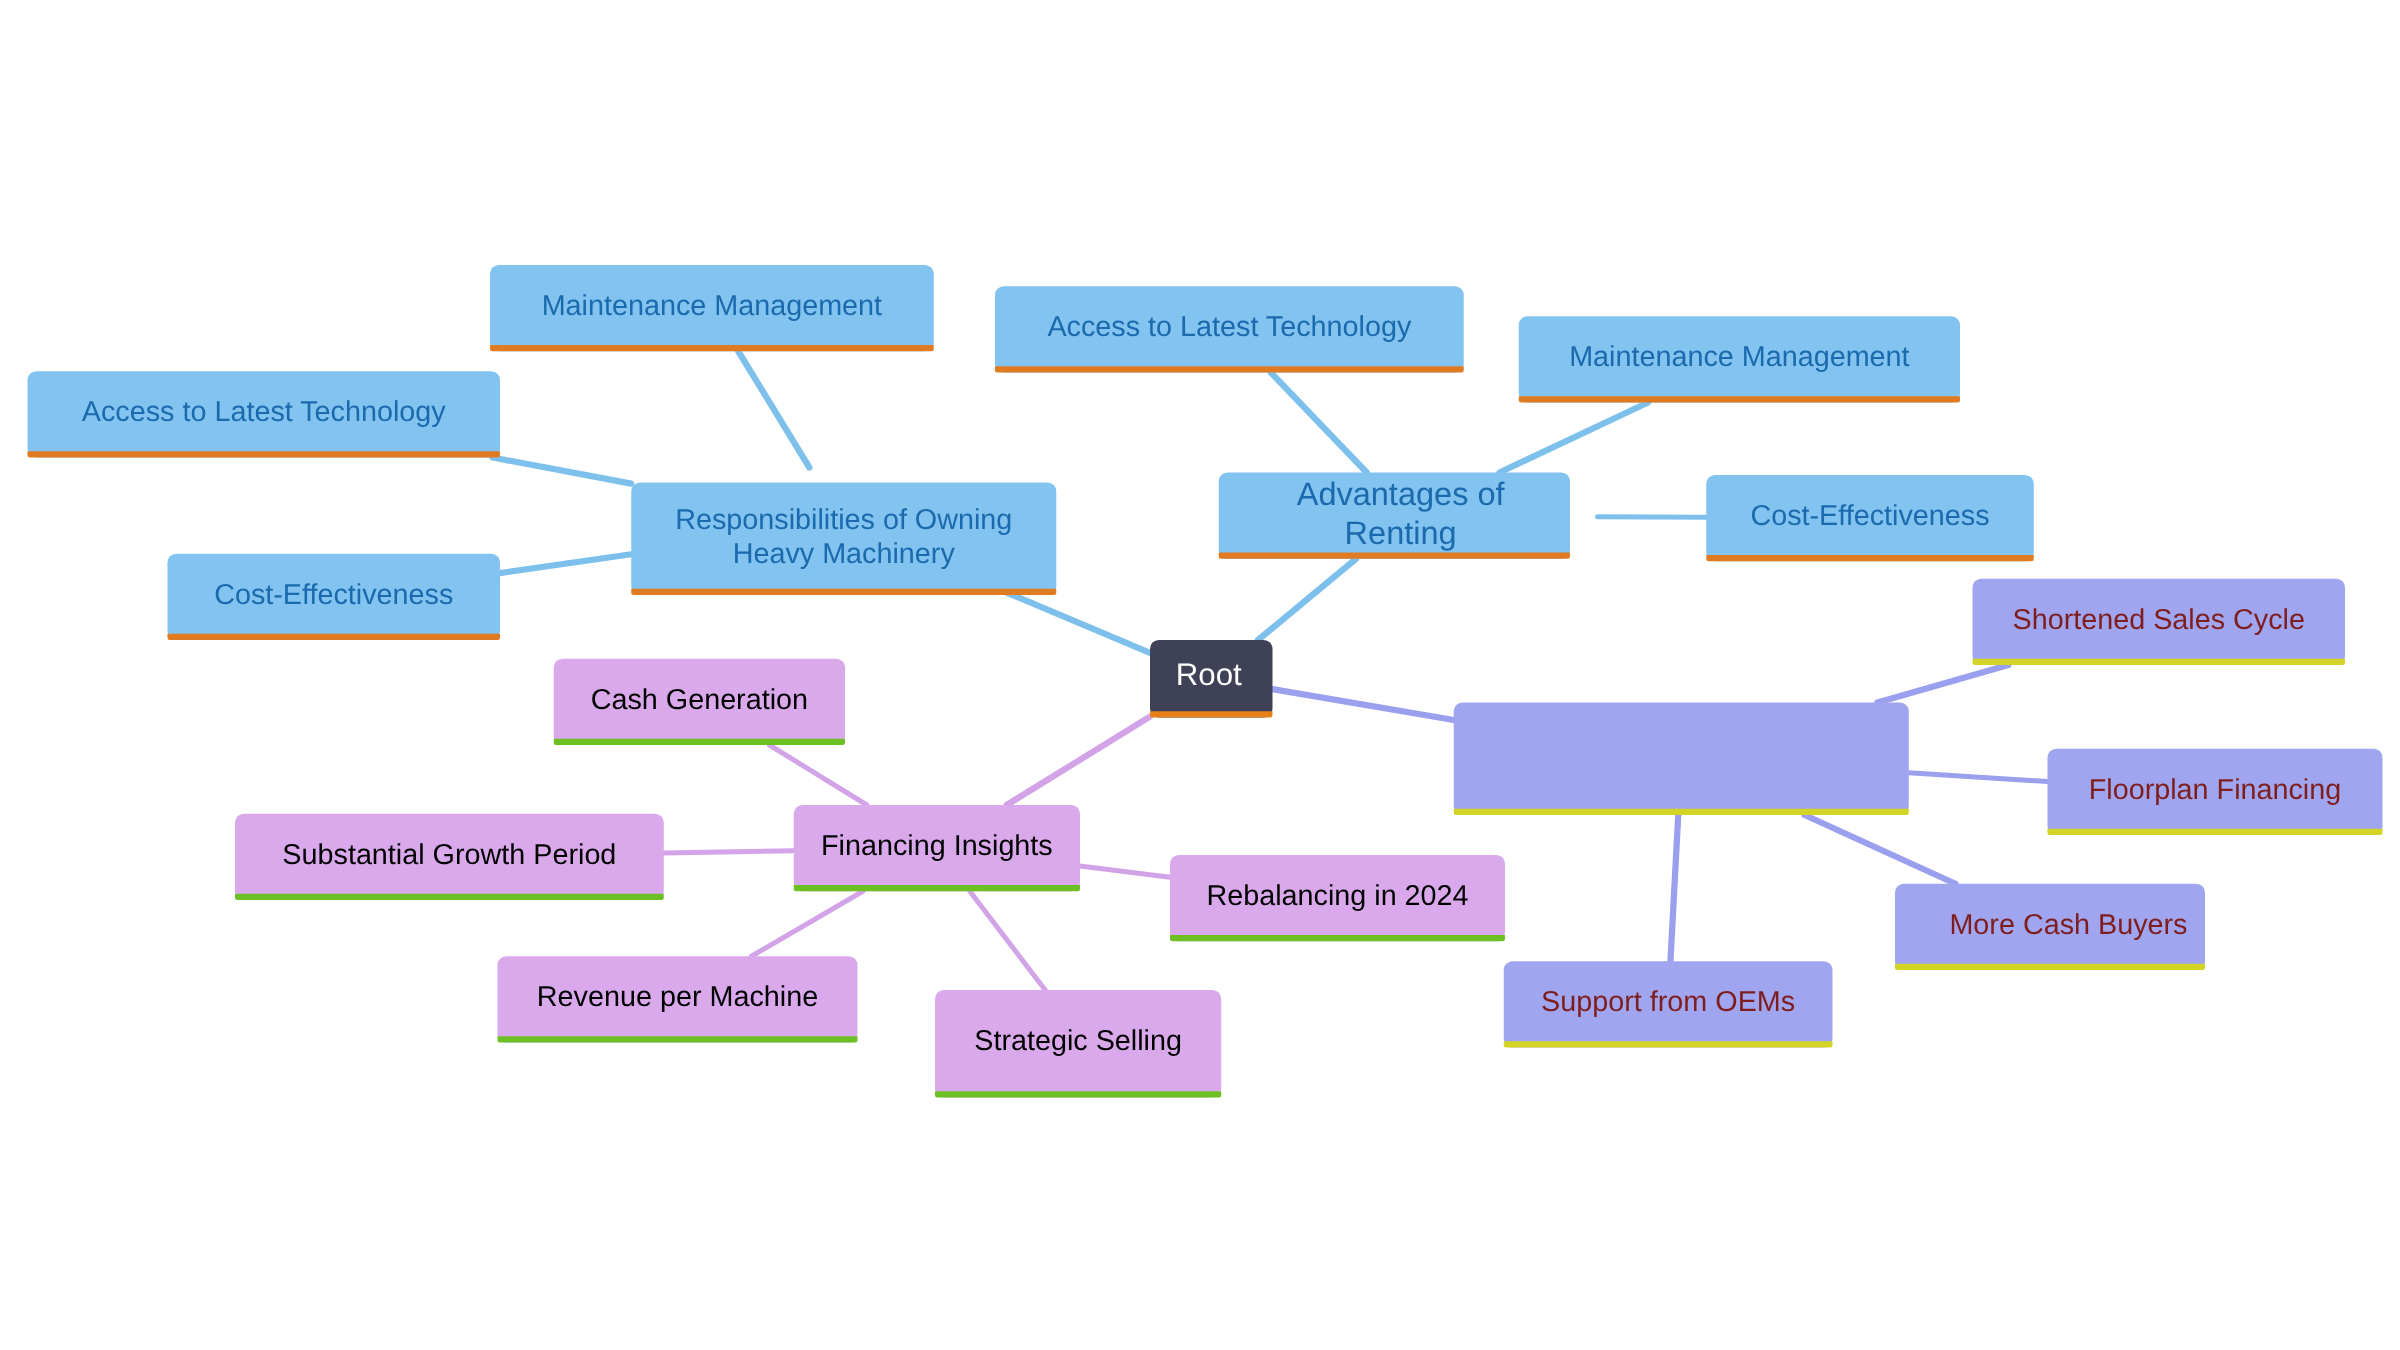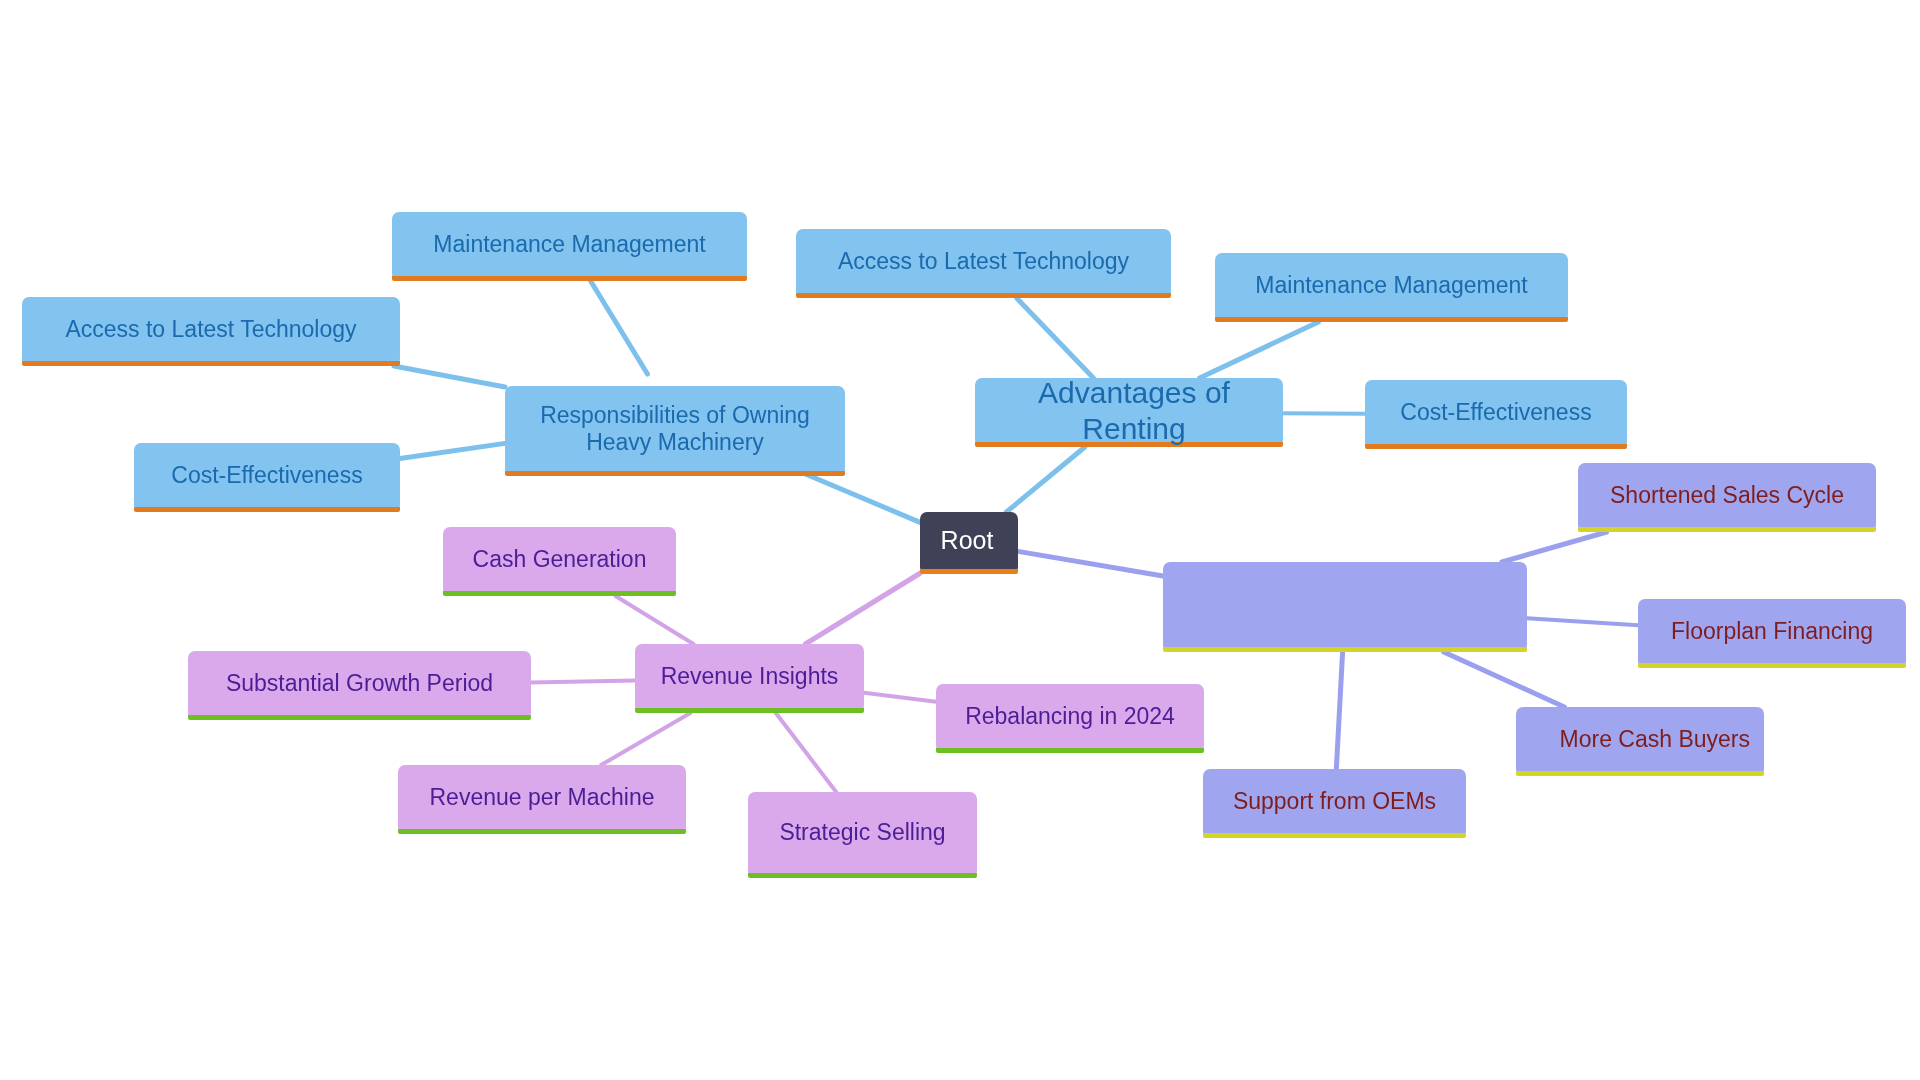--- a/index.html
+++ b/index.html
@@ -44,21 +44,21 @@
     height: 5px;
     border-bottom-left-radius: 2px;
     border-bottom-right-radius: 2px;
   }
   .node-label { position: relative; z-index: 2; }
   
   .t-root  { background: #3f4257; color: #ffffff; padding-left: 10px; }
   .t-root  .ul { background: #e8801a; }
   .t-blue  { background: #82c3ef; color: #1a6aad; }
   .t-blue  .ul { background: #e07b22; }
-  .t-purple{ background: #d9a9ec; color: #4c1d95; }
+  .t-purple{ background: #d9a9ec; color: #000000; }
   .t-purple .ul { background: #6cc024; }
   .t-indigo{ background: #a0a5f0; color: #7f1d1d; }
   .t-indigo .ul { background: #d4d426; }
 </style>
 </head>
 <body>
 
 <div id="canvas">
   <svg id="edges">
       <line x1="920" y1="522.3333333333334" x2="781.6935483870968" y2="464" stroke="#7ec0ec" stroke-width="5" stroke-linecap="round"></line>
@@ -81,25 +81,25 @@
       <line x1="1443.6988847583643" y1="652" x2="1564.3308550185873" y2="707" stroke="#9aa0ee" stroke-width="5" stroke-linecap="round"></line>
       <line x1="1342.5954198473282" y1="652" x2="1336.3435114503816" y2="769" stroke="#9aa0ee" stroke-width="5" stroke-linecap="round"></line>
     </svg>
   <div id="nodes">
       <div class="node t-root" style="left: 920px; top: 512px; width: 98px; height: 62px; font-size: 25px;"><span class="node-label">Root</span><span class="ul"></span></div>
       <div class="node t-blue" style="left: 505px; top: 374px; width: 340px; height: 90px; font-size: 23px; margin-top: 12px;"><span class="node-label">Responsibilities of Owning
 Heavy Machinery</span><span class="ul"></span></div>
       <div class="node t-blue" style="left: 392px; top: 212px; width: 355px; height: 69px; font-size: 23px;"><span class="node-label">Maintenance Management</span><span class="ul"></span></div>
       <div class="node t-blue" style="left: 22px; top: 297px; width: 378px; height: 69px; font-size: 23px;"><span class="node-label">Access to Latest Technology</span><span class="ul"></span></div>
       <div class="node t-blue" style="left: 134px; top: 443px; width: 266px; height: 69px; font-size: 23px;"><span class="node-label">Cost-Effectiveness</span><span class="ul"></span></div>
-      <div class="node t-blue" style="left: 975px; top: 378px; width: 308px; height: 69px; font-size: 30px; padding-left: 24px;"><span class="node-label">Advantages of Renting</span><span class="ul"></span></div>
+      <div class="node t-blue" style="left: 975px; top: 378px; width: 281px; height: 69px; font-size: 26px; padding-left: 24px;"><span class="node-label">Advantages of Renting</span><span class="ul"></span></div>
       <div class="node t-blue" style="left: 796px; top: 229px; width: 375px; height: 69px; font-size: 23px;"><span class="node-label">Access to Latest Technology</span><span class="ul"></span></div>
       <div class="node t-blue" style="left: 1215px; top: 253px; width: 353px; height: 69px; font-size: 23px;"><span class="node-label">Maintenance Management</span><span class="ul"></span></div>
       <div class="node t-blue" style="left: 1365px; top: 380px; width: 262px; height: 69px; font-size: 23px;"><span class="node-label">Cost-Effectiveness</span><span class="ul"></span></div>
-      <div class="node t-purple" style="left: 635px; top: 644px; width: 229px; height: 69px; font-size: 23px;"><span class="node-label">Revenue Insights</span><span class="ul"></span></div>
+      <div class="node t-purple" style="left: 635px; top: 644px; width: 229px; height: 69px; font-size: 23px;"><span class="node-label">Financing Insights</span><span class="ul"></span></div>
       <div class="node t-purple" style="left: 443px; top: 527px; width: 233px; height: 69px; font-size: 23px;"><span class="node-label">Cash Generation</span><span class="ul"></span></div>
       <div class="node t-purple" style="left: 188px; top: 651px; width: 343px; height: 69px; font-size: 23px;"><span class="node-label">Substantial Growth Period</span><span class="ul"></span></div>
       <div class="node t-purple" style="left: 936px; top: 684px; width: 268px; height: 69px; font-size: 23px;"><span class="node-label">Rebalancing in 2024</span><span class="ul"></span></div>
       <div class="node t-purple" style="left: 398px; top: 765px; width: 288px; height: 69px; font-size: 23px;"><span class="node-label">Revenue per Machine</span><span class="ul"></span></div>
       <div class="node t-purple" style="left: 748px; top: 792px; width: 229px; height: 86px; font-size: 23px;"><span class="node-label">Strategic Selling</span><span class="ul"></span></div>
       <div class="node t-indigo" style="left: 1163px; top: 562px; width: 364px; height: 90px; font-size: 23px;"><span class="ul"></span></div>
       <div class="node t-indigo" style="left: 1578px; top: 463px; width: 298px; height: 69px; font-size: 23px;"><span class="node-label">Shortened Sales Cycle</span><span class="ul"></span></div>
       <div class="node t-indigo" style="left: 1638px; top: 599px; width: 268px; height: 69px; font-size: 23px;"><span class="node-label">Floorplan Financing</span><span class="ul"></span></div>
       <div class="node t-indigo" style="left: 1516px; top: 707px; width: 248px; height: 69px; font-size: 23px; justify-content: flex-end;"><span class="node-label">More Cash Buyers</span><span class="ul"></span></div>
       <div class="node t-indigo" style="left: 1203px; top: 769px; width: 263px; height: 69px; font-size: 23px;"><span class="node-label">Support from OEMs</span><span class="ul"></span></div>

